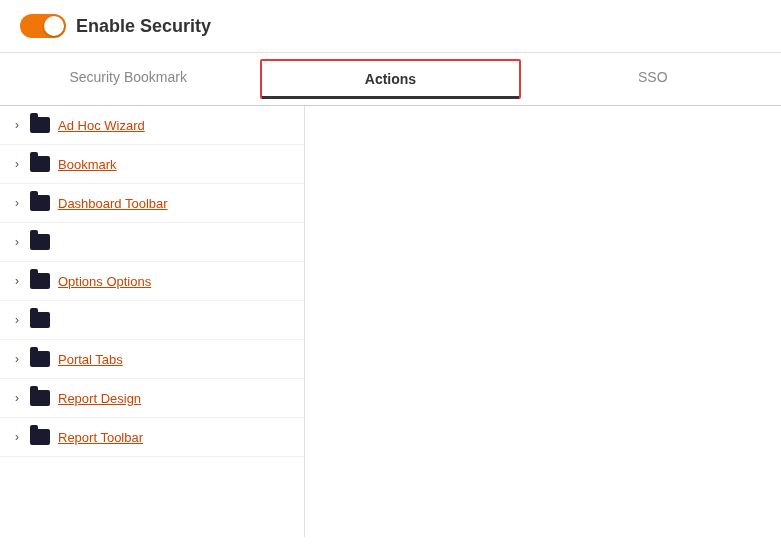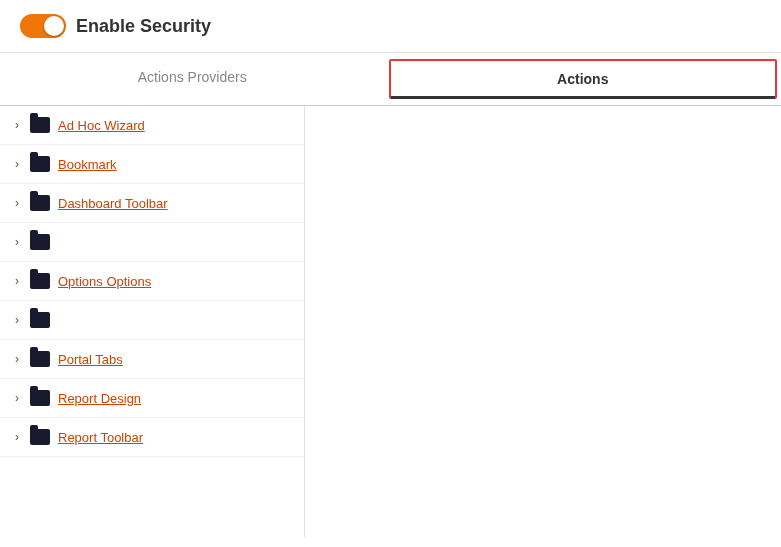--- a/index.html
+++ b/index.html
@@ -175,25 +175,28 @@
   <div class="toggle-container">
     <div class="toggle">
       <div class="toggle-knob"></div>
     </div>
     <span class="toggle-label">Enable Security</span>
   </div>
 </div>
 
 <div class="tabs">
   <div class="tab">
-    <span>Actions Providers</span>
+    <span>Security Bookmark</span>
   </div>
   <div class="tab active">
     <span>Actions</span>
   </div>
+  <div class="tab">
+    <span>SSO</span>
+  </div>
 </div>
 
 <div class="content">
   <div class="list-panel">
 
   <div class="list-item">
       <span class="chevron">›</span>
       <div class="folder-icon"></div>
       <span class="item-label">Ad Hoc Wizard</span>
     </div>

